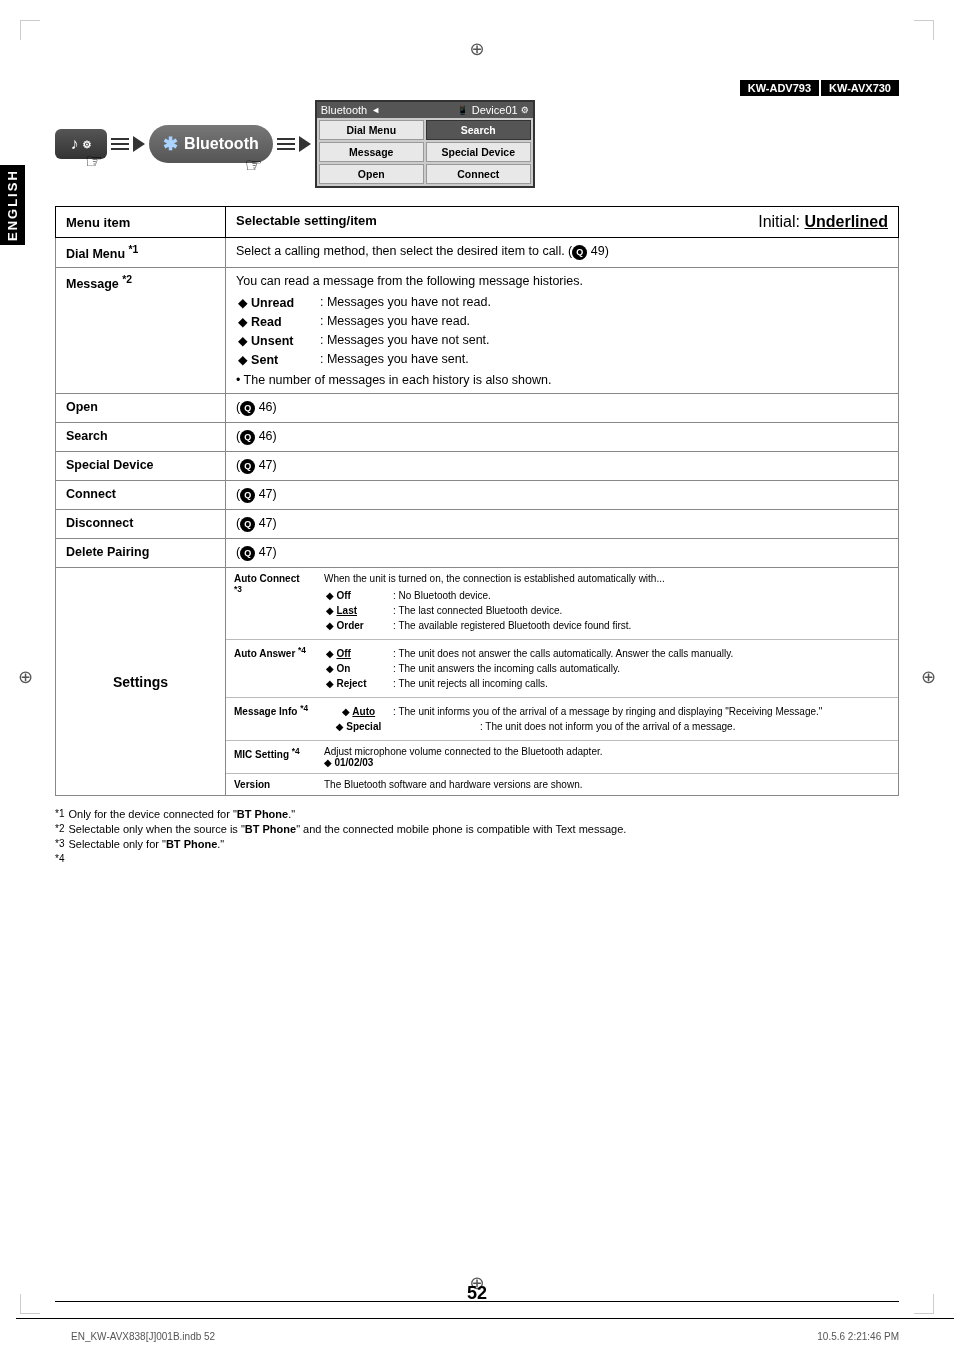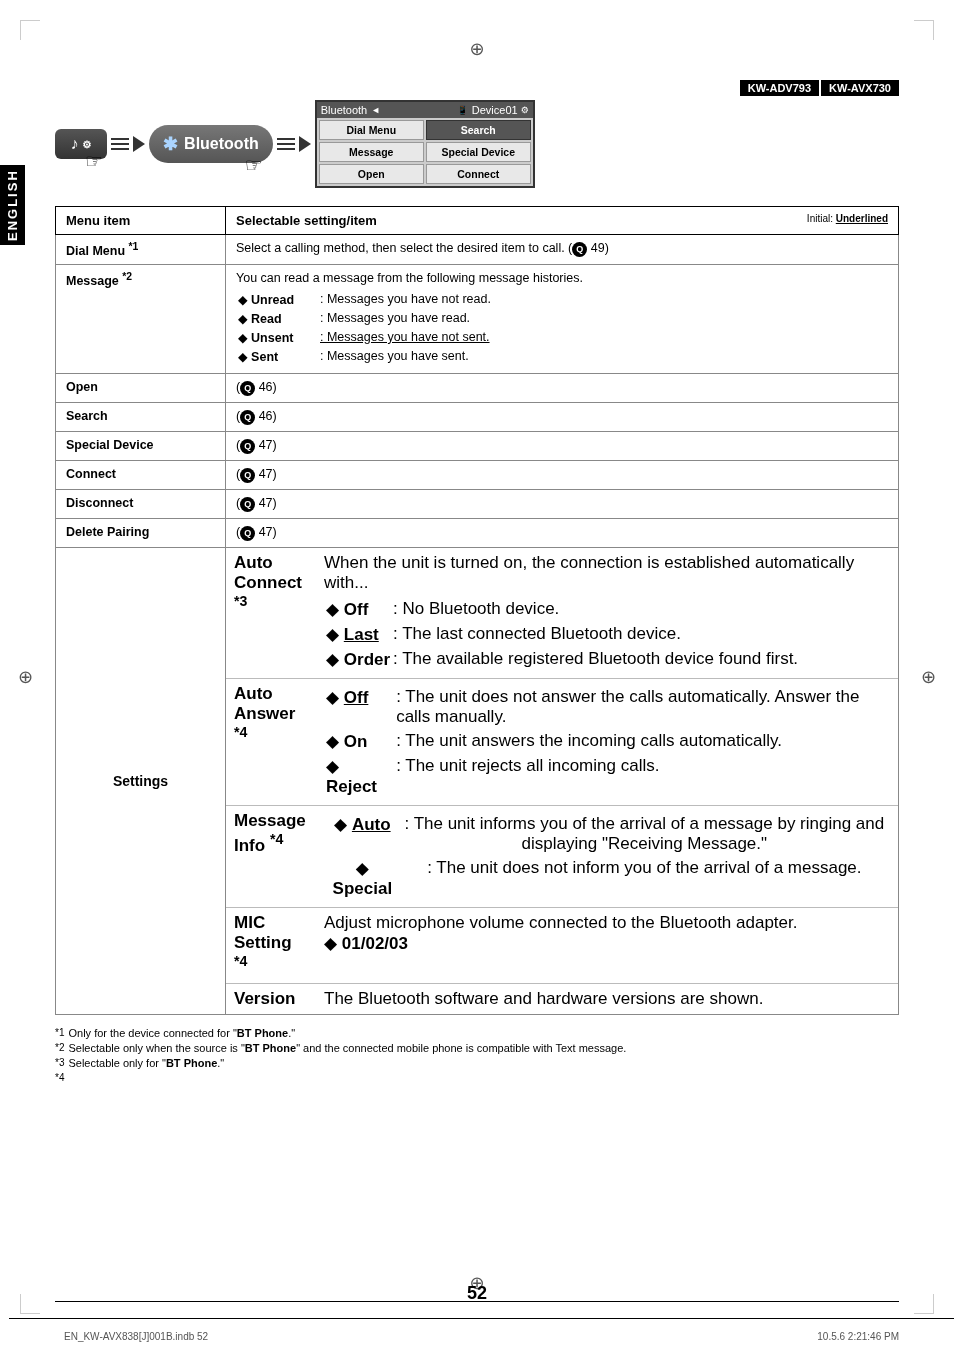--- a/index.html
+++ b/index.html
@@ -217,21 +217,21 @@
       border: 1px solid #888;
       padding: 6px 10px;
       vertical-align: top;
       font-size: 12.5px;
     }
     .col-menu { width: 170px; font-weight: bold; }
     .col-setting { }
 
     .th-initial {
       font-weight: normal;
-      font-size: 10px;
+      font-size: 16px;
     }
     .underline-text {
       text-decoration: underline;
       font-weight: bold;
     }
 
     .menu-item-label { font-weight: bold; }
     .diamond::before { content: "◆ "; }
 
     .ref-icon {
@@ -255,21 +255,21 @@
     .footnote-item {
       display: flex;
       gap: 4px;
       margin-bottom: 3px;
     }
 
     
     .bottom-bar {
       position: absolute;
       bottom: 0;
-      left: 9px;
+      left: 16px;
       right: 0;
       height: 36px;
       border-top: 1.5px solid #000;
       display: flex;
       align-items: center;
       justify-content: space-between;
       padding: 4px 55px;
       font-size: 10px;
       color: #555;
     }
@@ -313,21 +313,21 @@
     
     .sub-table {
       width: 100%;
       border-collapse: collapse;
     }
     .sub-table td {
       border: none;
       border-top: 1px solid #bbb;
       padding: 5px 8px;
       vertical-align: top;
-      font-size: 17px;
+      font-size: 10px;
     }
     .sub-table tr:first-child td { border-top: none; }
 
     .td-settings-label {
       width: 90px;
       border-right: 1px solid #bbb;
       vertical-align: middle;
     }
   </style>
 </head>
@@ -449,28 +449,29 @@
                   <tr>
                 <td style="border:none; padding:1px 0; width:80px;"><span class="diamond"><strong>Unread</strong></span></td>
                 <td style="border:none; padding:1px 0;">: Messages you have not read.</td>
               </tr>
               <tr>
                 <td style="border:none; padding:1px 0;"><span class="diamond"><strong>Read</strong></span></td>
                 <td style="border:none; padding:1px 0;">: Messages you have read.</td>
               </tr>
               <tr>
                 <td style="border:none; padding:1px 0;"><span class="diamond"><strong>Unsent</strong></span></td>
-                <td style="border:none; padding:1px 0;text-decoration:underline;">: Messages you have not sent.</td>
+                <td style="border:none; padding:1px 0;">: Messages you have not sent.</td>
               </tr>
               <tr>
                 <td style="border:none; padding:1px 0;"><span class="diamond"><strong>Sent</strong></span></td>
                 <td style="border:none; padding:1px 0;">: Messages you have sent.</td>
               </tr>
             </tbody>
               </table>
+            <div style="margin-top:3px;">• The number of messages in each history is also shown.</div>
           </td>
         </tr>
 
         <tr>
           <td class="col-menu">
             <span class="menu-item-label">Open</span>
           </td>
           <td>
             (<span class="ref-icon">Q</span> 46)
           </td>

